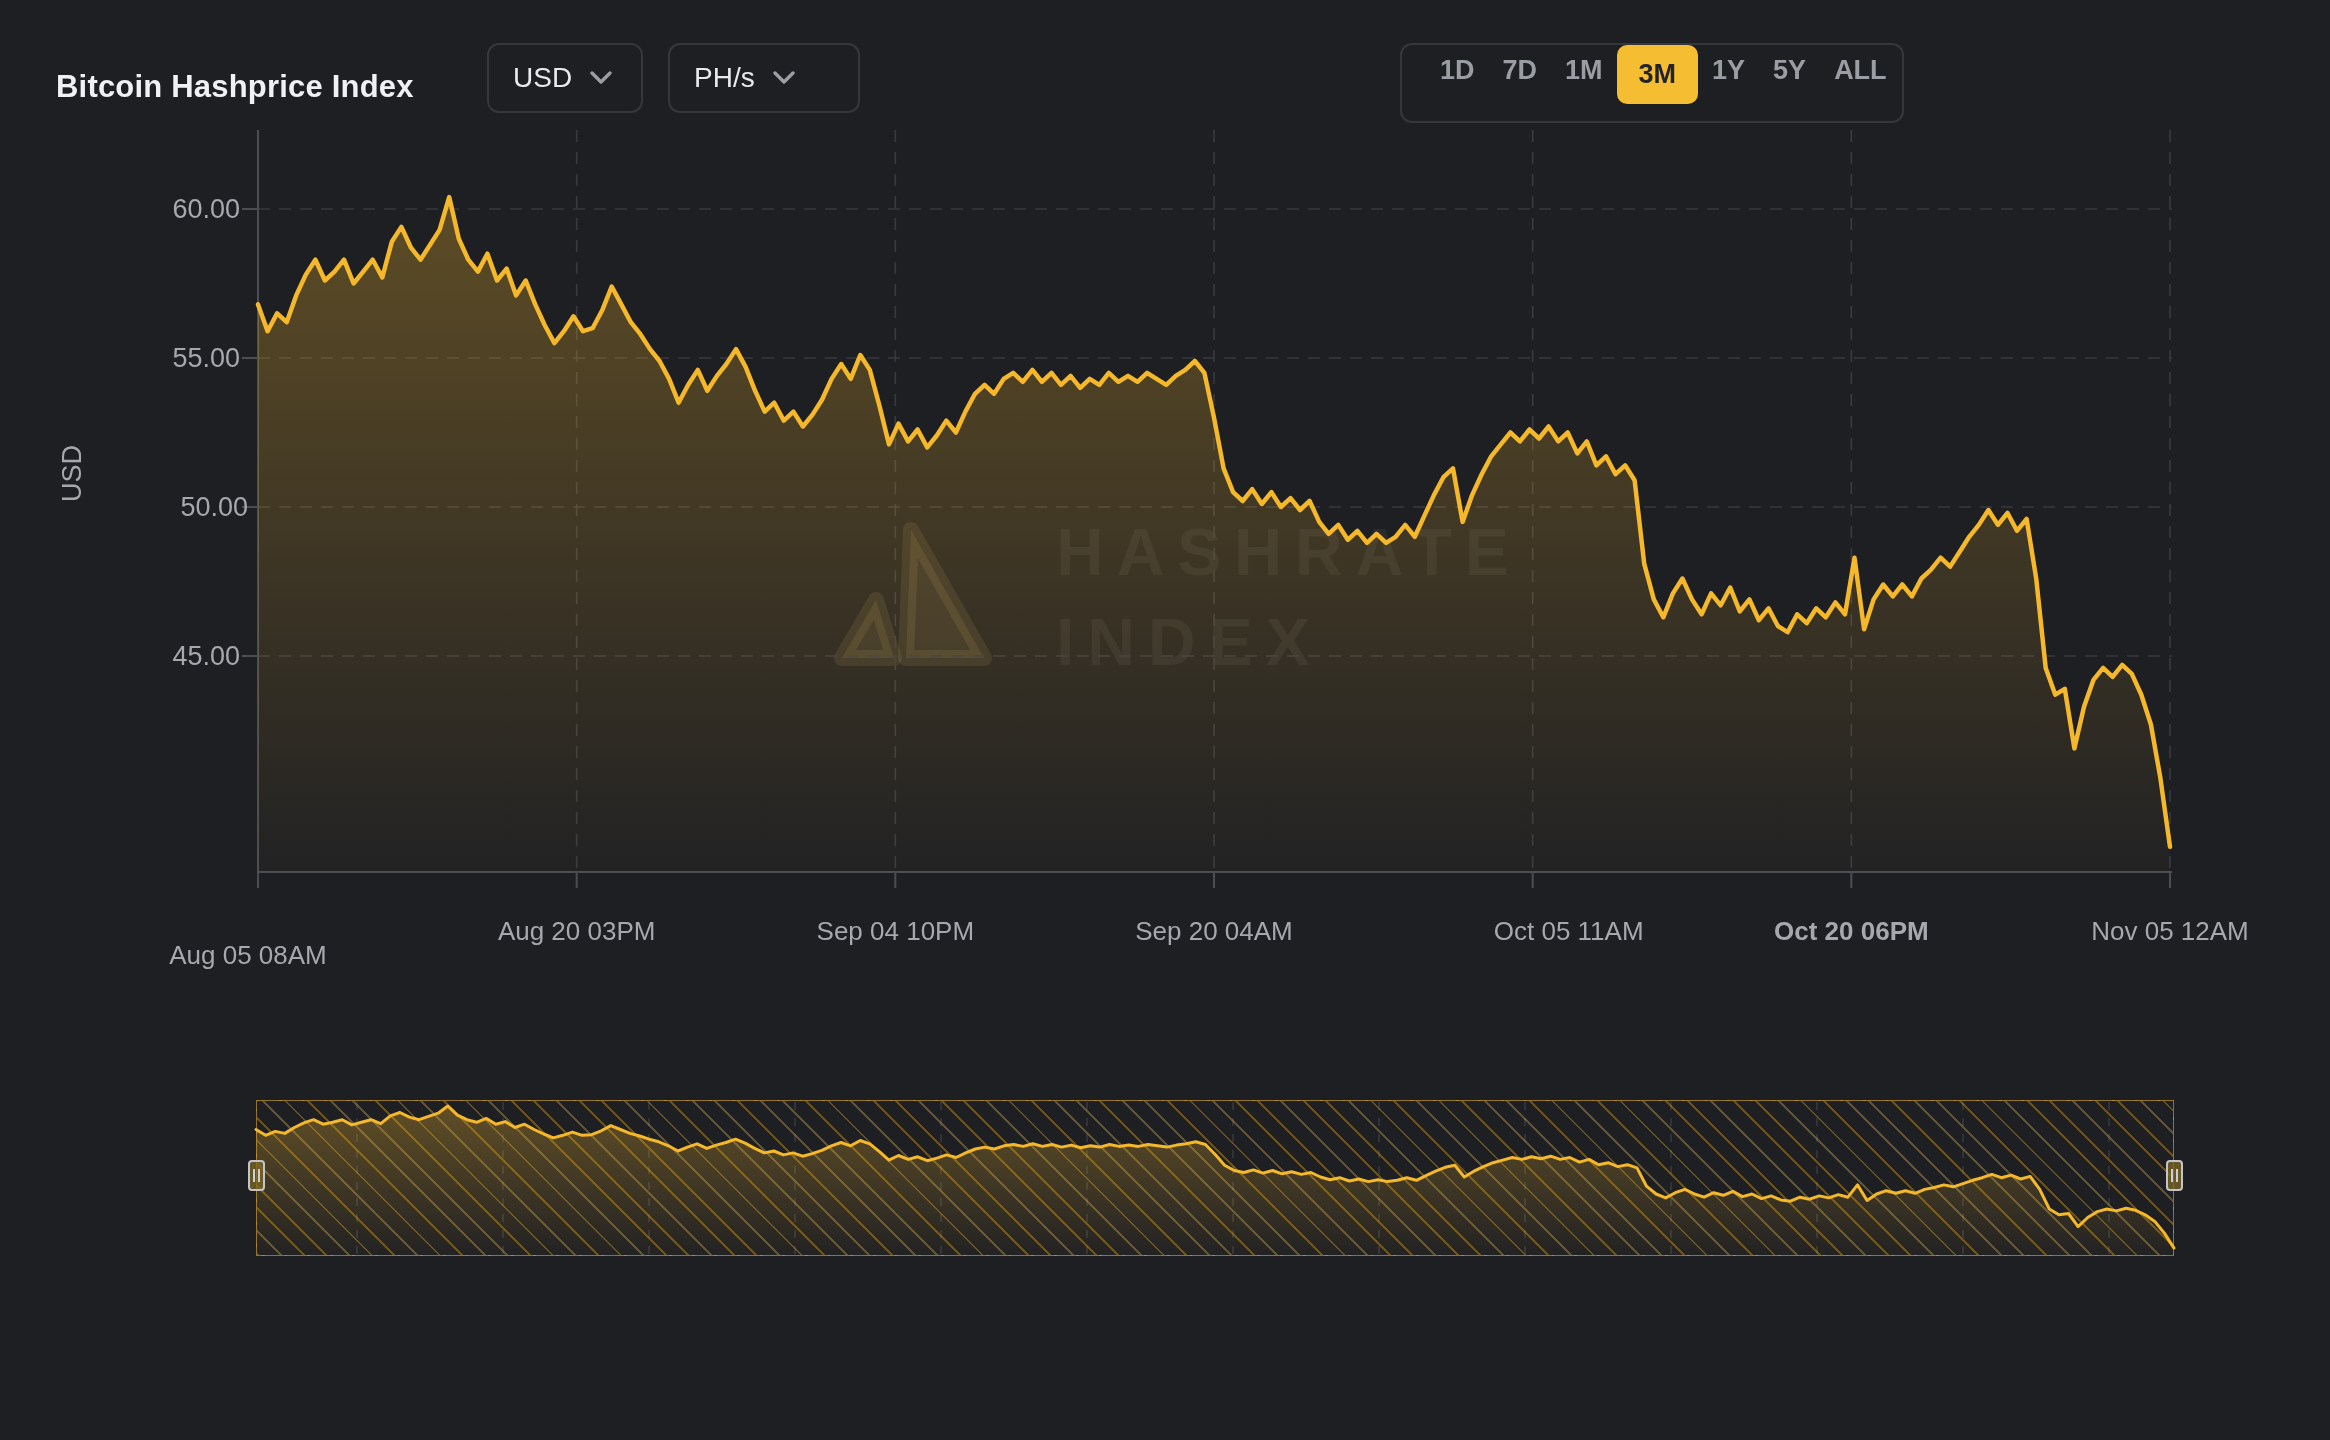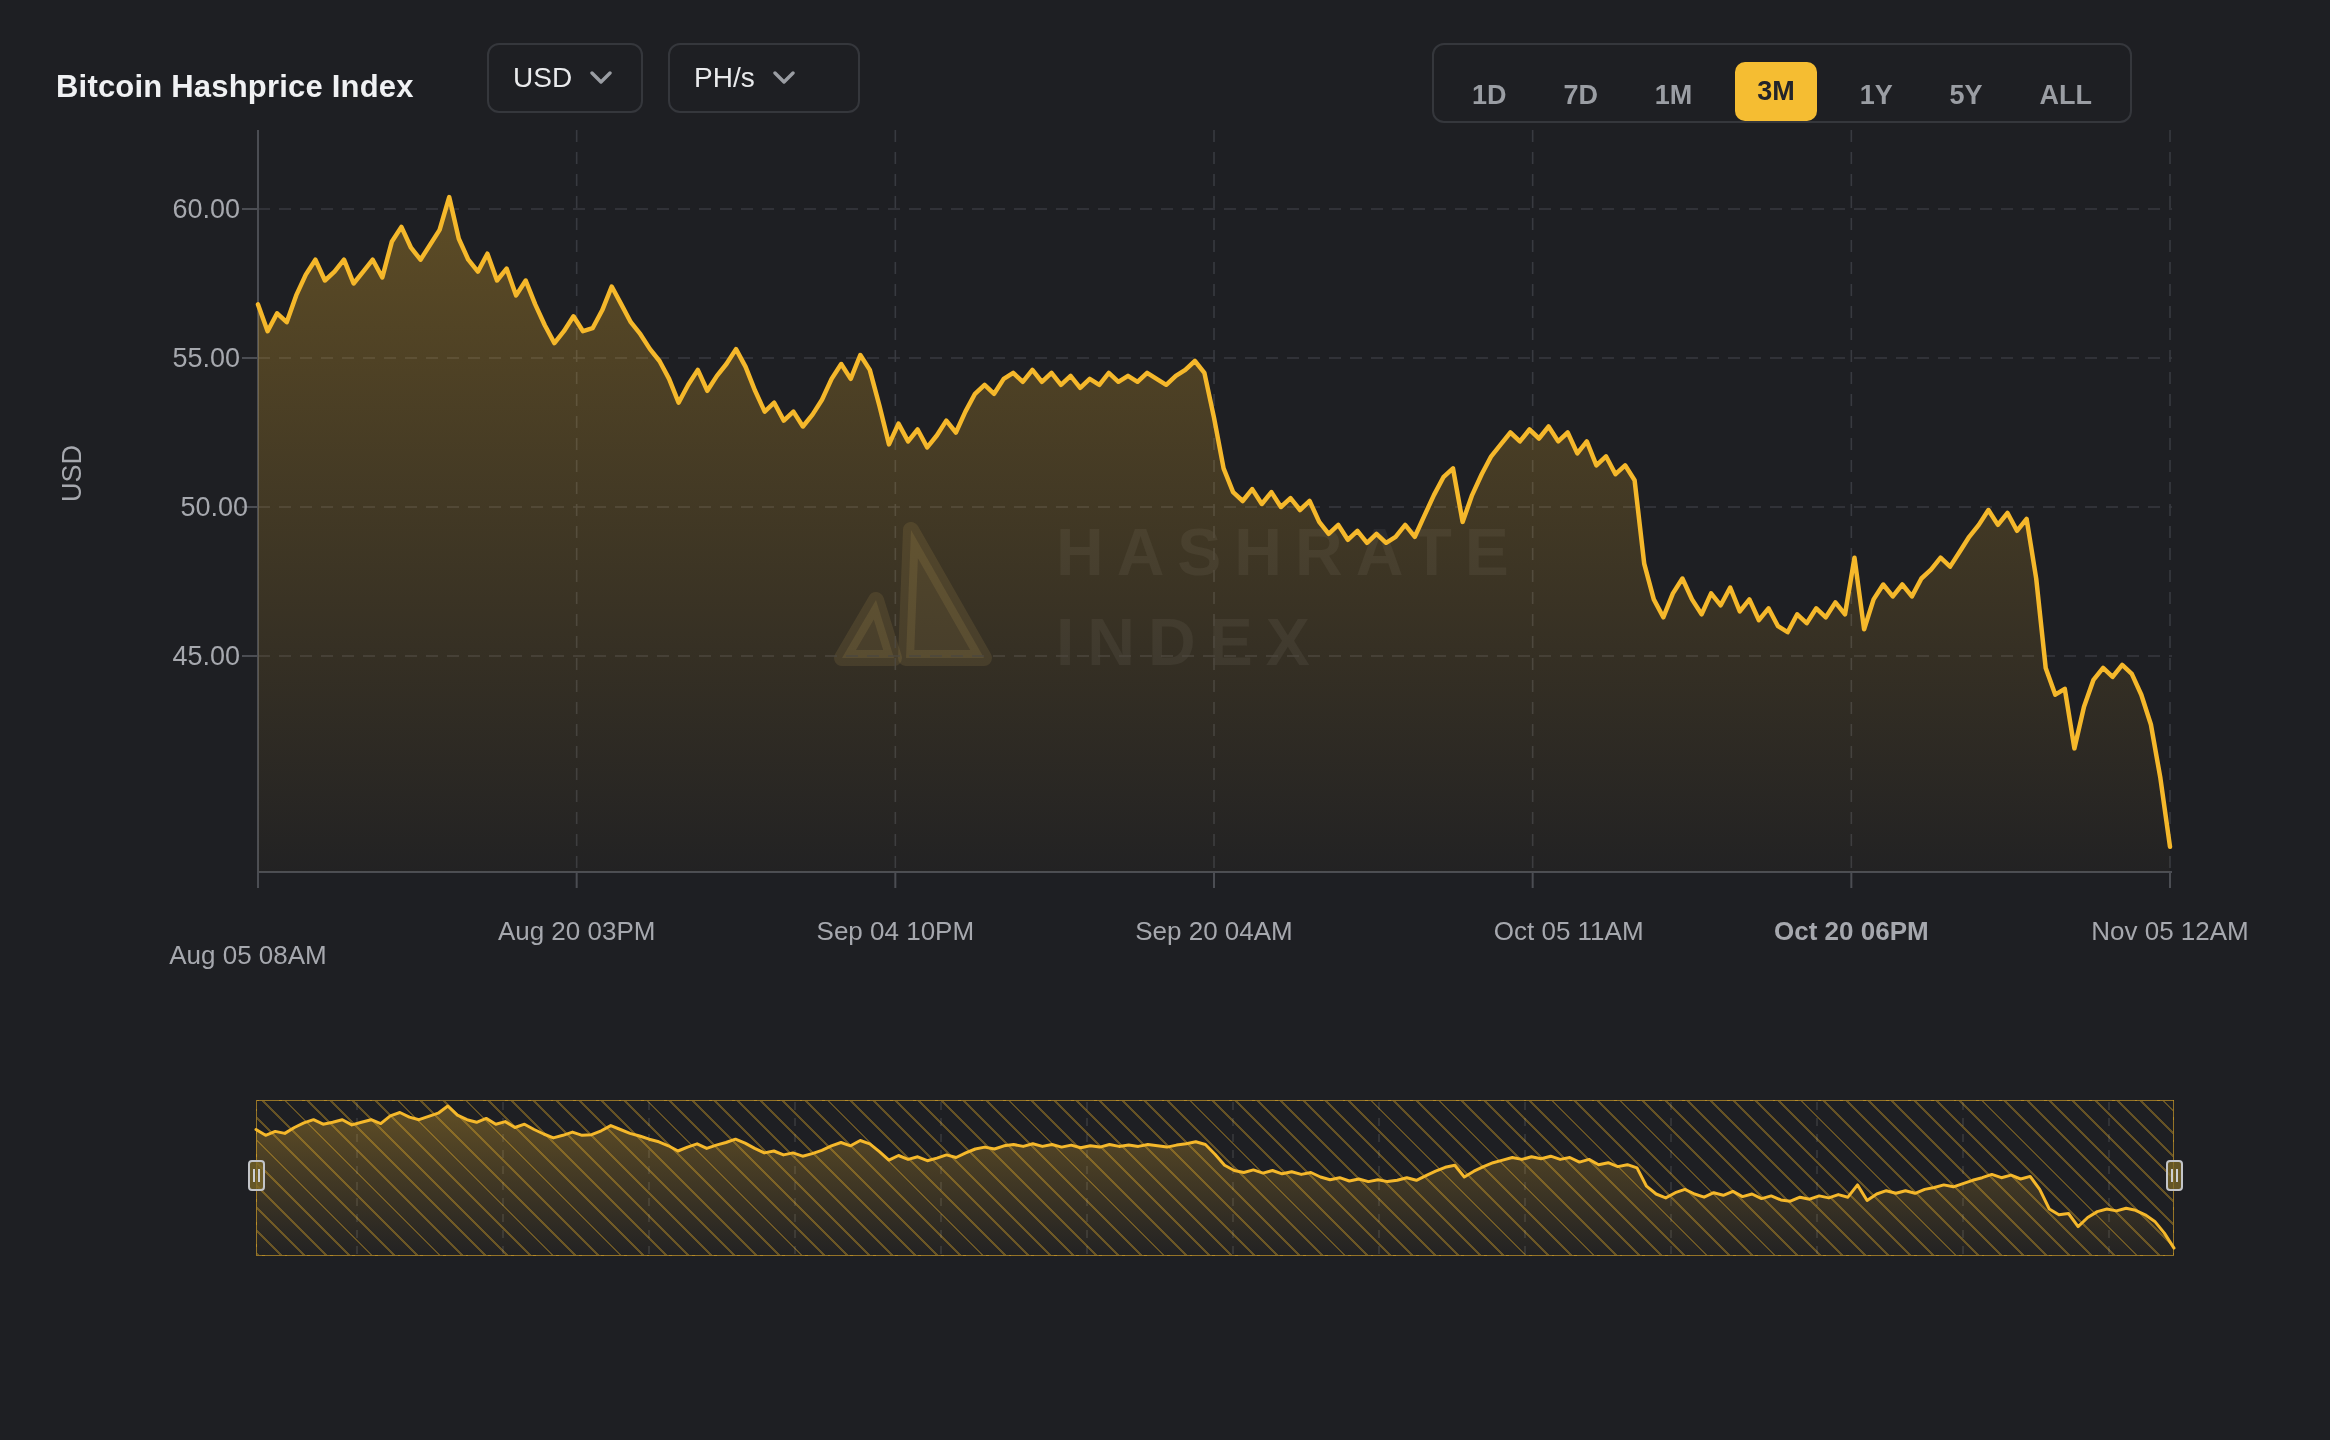--- a/index.html
+++ b/index.html
@@ -7,22 +7,22 @@
          font-family:"Liberation Sans","DejaVu Sans",sans-serif;overflow:hidden;}
   
   .title{position:absolute;left:56px;top:52px;font-size:31px;font-weight:700;color:var(--title,#f0f1f3);letter-spacing:.2px;margin-top:17px;}
   .dropdown{position:absolute;top:43px;height:70px;border:2px solid var(--border,#35373c);border-radius:12px;
             display:flex;align-items:center;gap:18px;padding:0 24px;box-sizing:border-box;cursor:pointer;}
   .dropdown .dd-label{font-size:28px;color:#e9eaec;font-weight:400;}
   .dd-usd{left:487px;width:156px;}
   .dd-unit{left:668px;width:192px;}
   .chev{width:22px;height:14px;flex:0 0 auto;}
   
-  .ranges{position:absolute;left:1432px;top:43px;width:700px;height:80px;border:2px solid var(--border,#35373c);
-          border-radius:12px;box-sizing:border-box;display:flex;align-items:flex-end;justify-content:space-between;padding:0 24px;}
+  .ranges{position:absolute;left:1400px;top:43px;width:504px;height:80px;border:2px solid var(--border,#35373c);
+          border-radius:12px;box-sizing:border-box;display:flex;align-items:flex-start;justify-content:space-between;padding:0 24px;}
   .rbtn{border:none;background:transparent;color:var(--btn-text,#9a9da3);font-size:27px;font-weight:600;
         font-family:inherit;padding:12px 14px;border-radius:10px;cursor:pointer;line-height:1;}
   .rbtn.active{background:var(--active-bg,#f5bd32);color:var(--active-text,#23242a);padding:16px 22px;}
   
   .ylab{position:absolute;width:110px;text-align:right;font-size:27px;color:var(--tick,#a6a8ae);}
   .xlab{position:absolute;transform:translateX(-50%);font-size:26px;color:var(--tick,#a6a8ae);white-space:nowrap;top:916px;}
   .yaxis-title{position:absolute;left:36px;top:458px;width:72px;font-size:27px;color:var(--tick,#a6a8ae);
                transform:rotate(-90deg);transform-origin:center;text-align:center;}
   
   .watermark{position:absolute;left:830px;top:518px;display:flex;gap:56px;pointer-events:none;}

